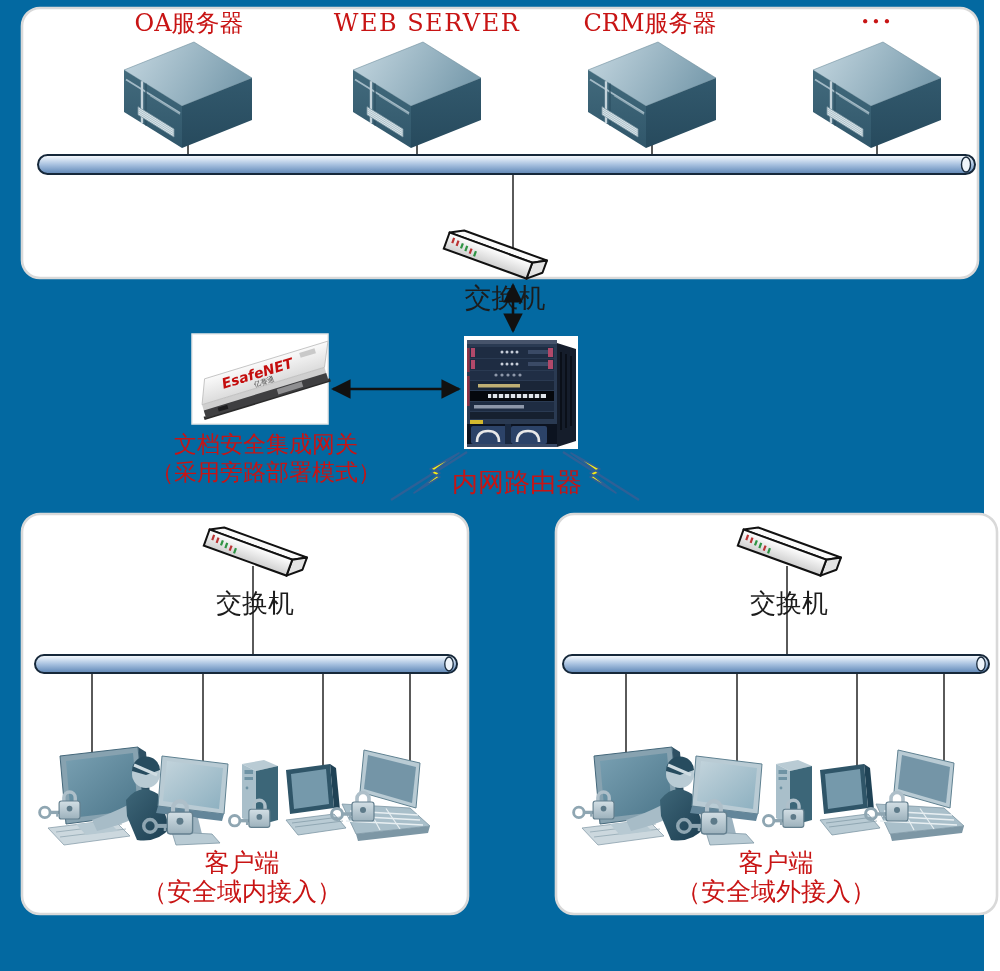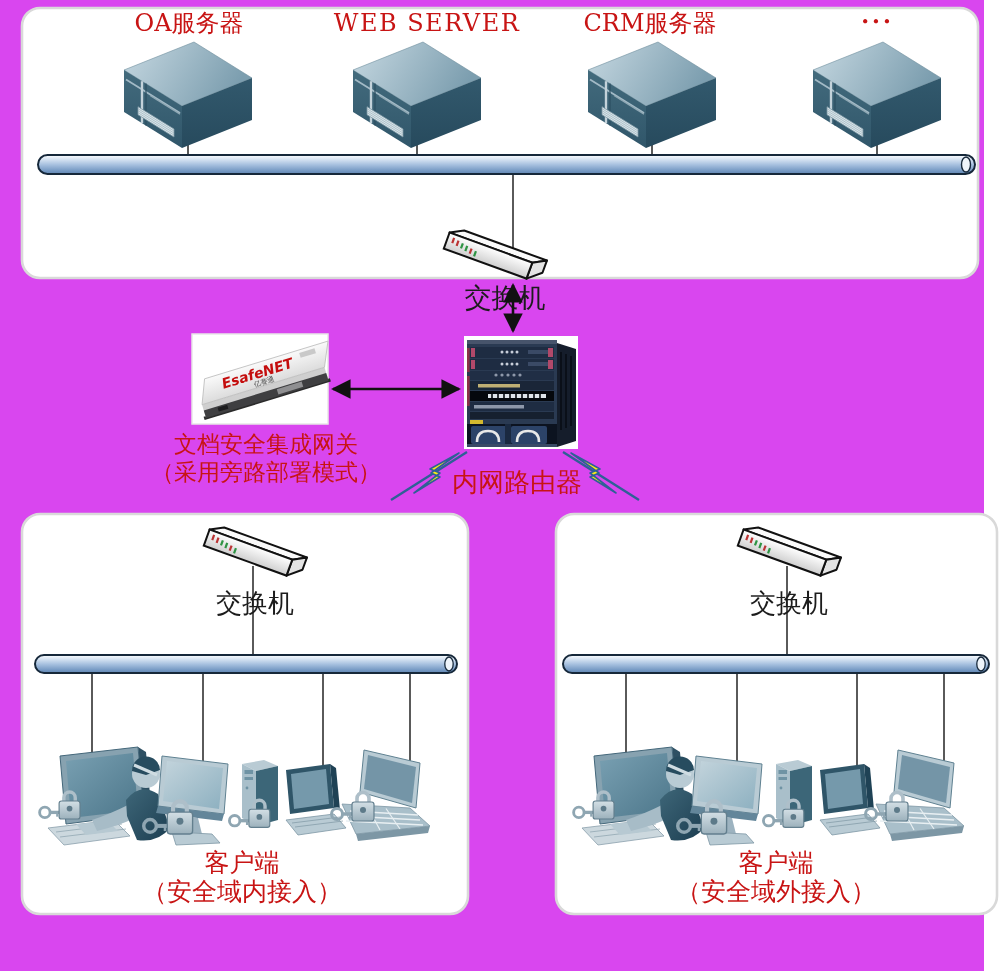--- a/index.html
+++ b/index.html
@@ -1,16 +1,16 @@
 <!DOCTYPE html>
 <html><head>
 <meta charset="utf-8">
 <style>
   html,body{margin:0;padding:0;background:#fff;}
-  .stage{width:984px;height:971px;position:relative;background:#d946ef;text-decoration:underline;}
+  .stage{width:984px;height:971px;position:relative;background:#0369a1;text-decoration:underline;}
   svg{display:block;}
   text{font-family:"DejaVu Serif","Liberation Serif",serif;}
   .lbl-red{font-weight:normal;}
   .lbl-black{fill:#1c1c1c;}
   .brand{font-family:"DejaVu Sans","Liberation Sans",sans-serif;font-weight:bold;font-style:italic;}
   .brand-sub{font-family:"DejaVu Sans","Liberation Sans",sans-serif;}
 </style>
 </head>
 <body>
 

